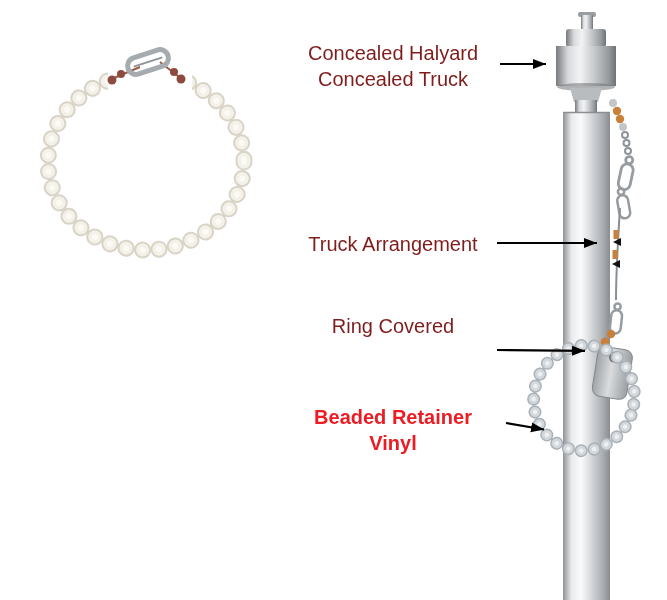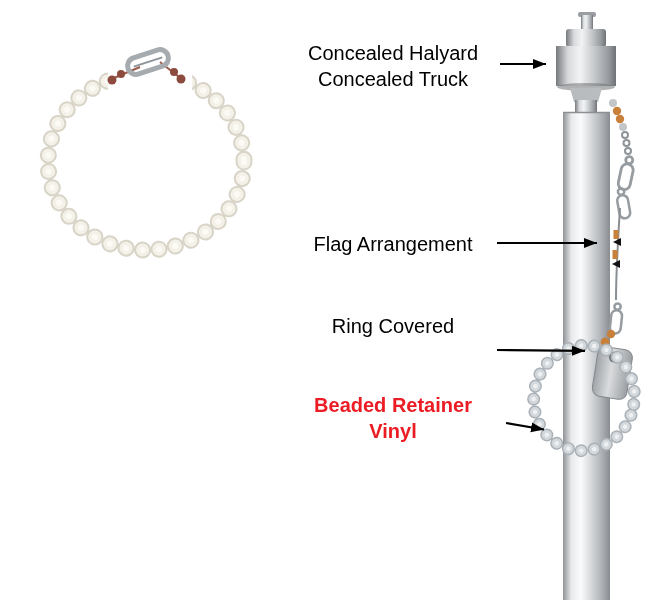--- a/index.html
+++ b/index.html
@@ -11,21 +11,21 @@
     font-family:"Liberation Sans", sans-serif;
   }
   #stage svg{position:absolute;left:0;top:0;}
   .lbl{
     position:absolute;
     left:290px;
     width:206px;
     text-align:center;
     font-size:20px;
     line-height:26px;
-    color:#000000;
+    color:#7f1d1d;
     letter-spacing:0px;
   }
   .lbl.red{
     color:#ec1c24;
     font-weight:bold;
   }
 </style>
 </head>
 <body>
 
@@ -167,25 +167,25 @@
       <line x1="506" y1="423" x2="544" y2="429.5" marker-end="url(#arrowHead)"></line>
     </g>
   </svg>
 
   <div class="lbl" style="top:40px">
     <div>Concealed Halyard</div>
     <div>Concealed Truck</div>
   </div>
 
   <div class="lbl" style="top:231px">
-    <div>Flag Arrangement</div>
+    <div>Truck Arrangement</div>
   </div>
 
   <div class="lbl" style="top:313px">
     <div>Ring Covered</div>
   </div>
 
-  <div class="lbl red" style="top:392px">
+  <div class="lbl red" style="top:404px">
     <div>Beaded Retainer</div>
     <div>Vinyl</div>
   </div>
 
 </div>
 
 </body></html>

